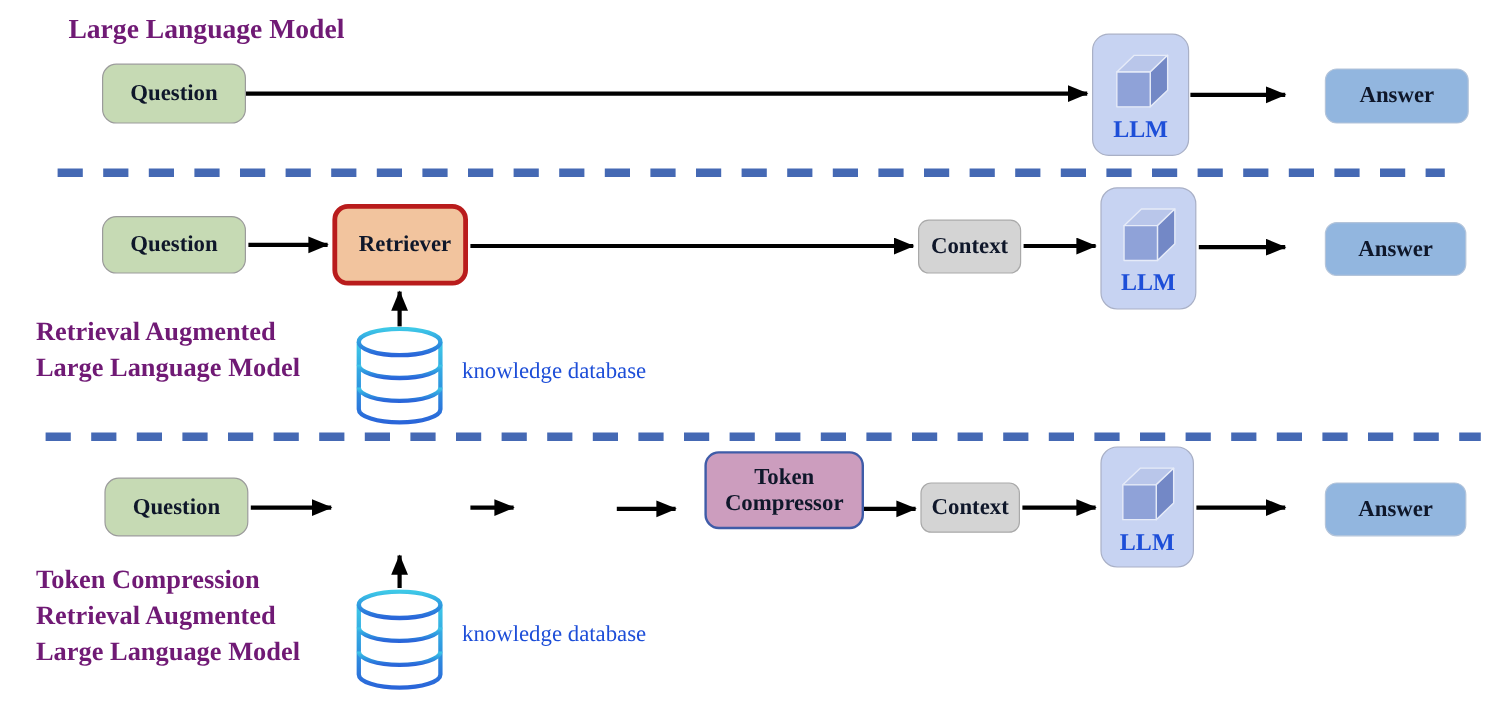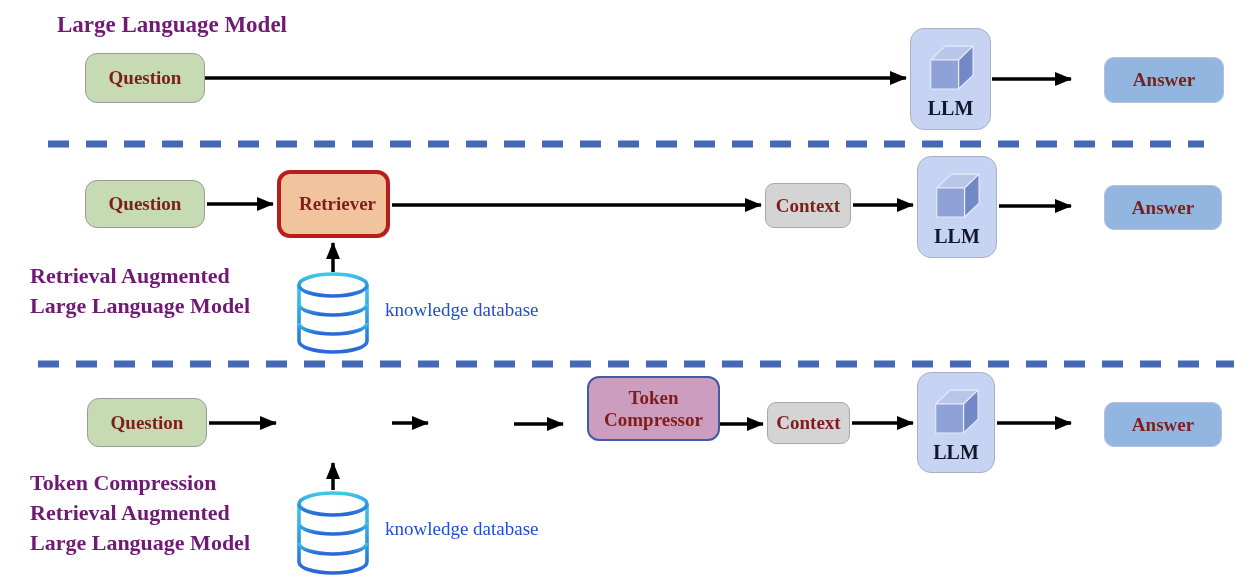--- a/index.html
+++ b/index.html
@@ -4,34 +4,34 @@
 <style>
   * { margin:0; padding:0; box-sizing:border-box; }
   html,body { background:#ffffff; }
   body { font-family:"Liberation Serif", serif; }
   .canvas { position:relative; width:1246px; height:586px; background:#ffffff; overflow:hidden; }
 
   .overlay { position:absolute; left:0; top:0; width:1246px; height:586px; }
 
   .box {
     position:absolute; display:flex; align-items:center; justify-content:center;
-    font-weight:bold; font-size:19px; color:#7f1d1d; text-align:center; line-height:1.12;
+    font-weight:bold; font-size:19px; color:#0f172a; text-align:center; line-height:1.12;
     padding:0 4px;
   }
   .q   { background:#c6dab4; border:1.6px solid #9b9b9b; border-radius:12px; }
   .ret { background:#f2c49e; border:4px solid #b91c1c; border-radius:13px;padding-left:12px; }
   .ctx { background:#d4d4d4; border:1.6px solid #a9a9a9; border-radius:9px; }
   .ans { background:#92b6df; border:1.6px solid #b3c4da; border-radius:10px;margin-left:29px; }
   .tc  { background:#cc9dbe; border:2px solid #3f5ca8; border-radius:12px; }
 
   .llm {
     position:absolute; display:flex; flex-direction:column; align-items:center; justify-content:center;
     background:#c7d3f2; border:1.6px solid #a9b0c6; border-radius:14px; gap:1px;
   }
-  .llm-label { font-weight:bold; font-size:20px; color:#0f172a; }
+  .llm-label { font-weight:bold; font-size:20px; color:#1d4ed8; }
 
   .section-title { position:absolute; font-weight:bold; color:#701a75; }
   .title-1 { left:57px; top:10px; font-size:23px; line-height:30px; }
   .title-2 { left:30px; top:261px; font-size:22px; line-height:30px; }
   .title-3 { left:30px; top:468px; font-size:22px; line-height:30px; }
 
   .db-label { position:absolute; font-weight:normal; font-size:19px; color:#1d4ed8; }
 
   .dbicon { position:absolute; }
 </style>

